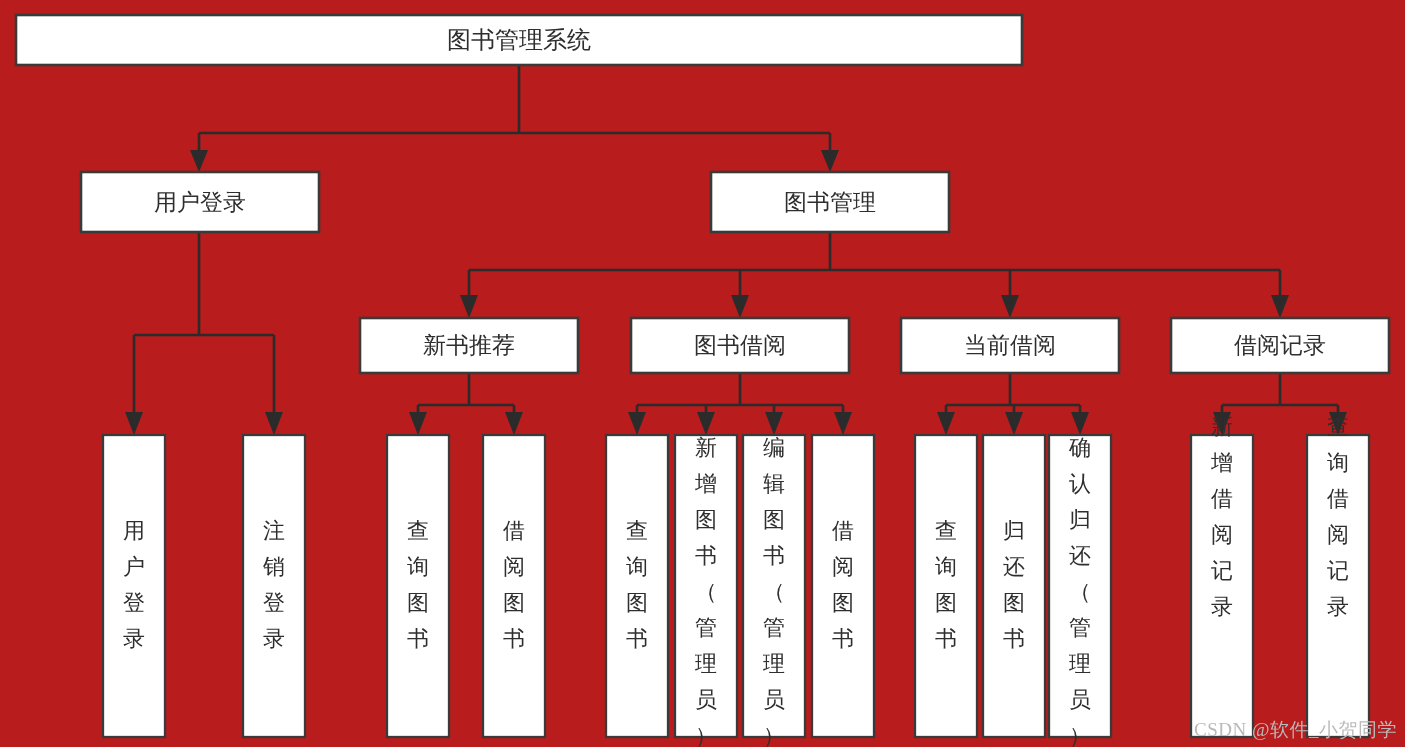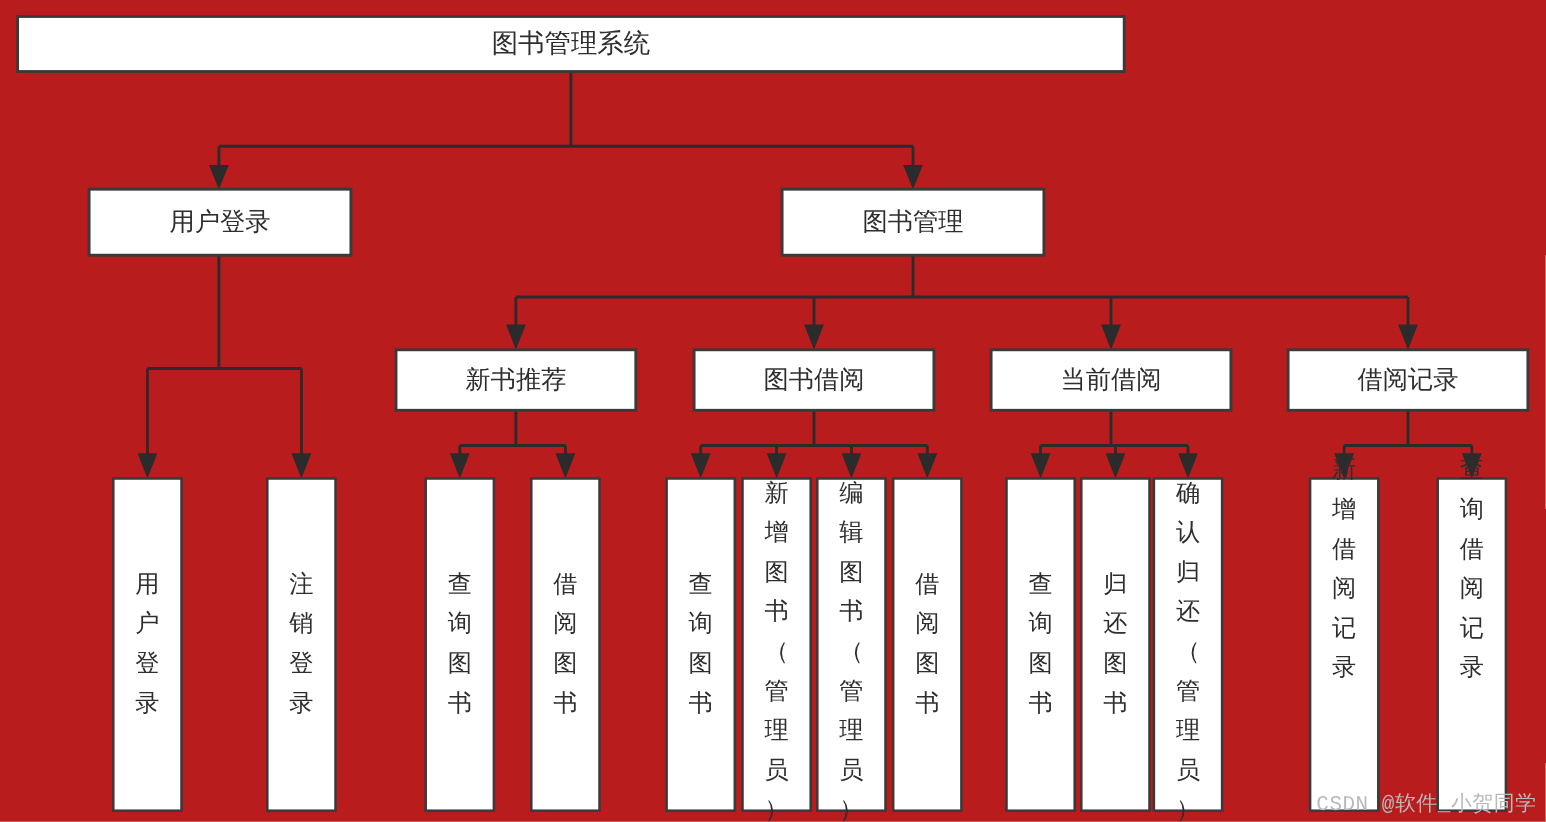--- a/index.html
+++ b/index.html
@@ -58,21 +58,21 @@
   text.label-title {
     font-size: 24px;
   }
   text.label-v {
     font-size: 22px;
   }
   .watermark {
     position: absolute;
     right: 8px;
     bottom: 4px;
-    font-family: Liberation Mono, monospace;
+    font-family: Liberation Serif, serif;
     font-size: 19px;
     color: #b9b9b9;
     letter-spacing: 0.5px;
     white-space: nowrap;
     user-select: none;
   }
 </style>
 </head>
 <body>
 

